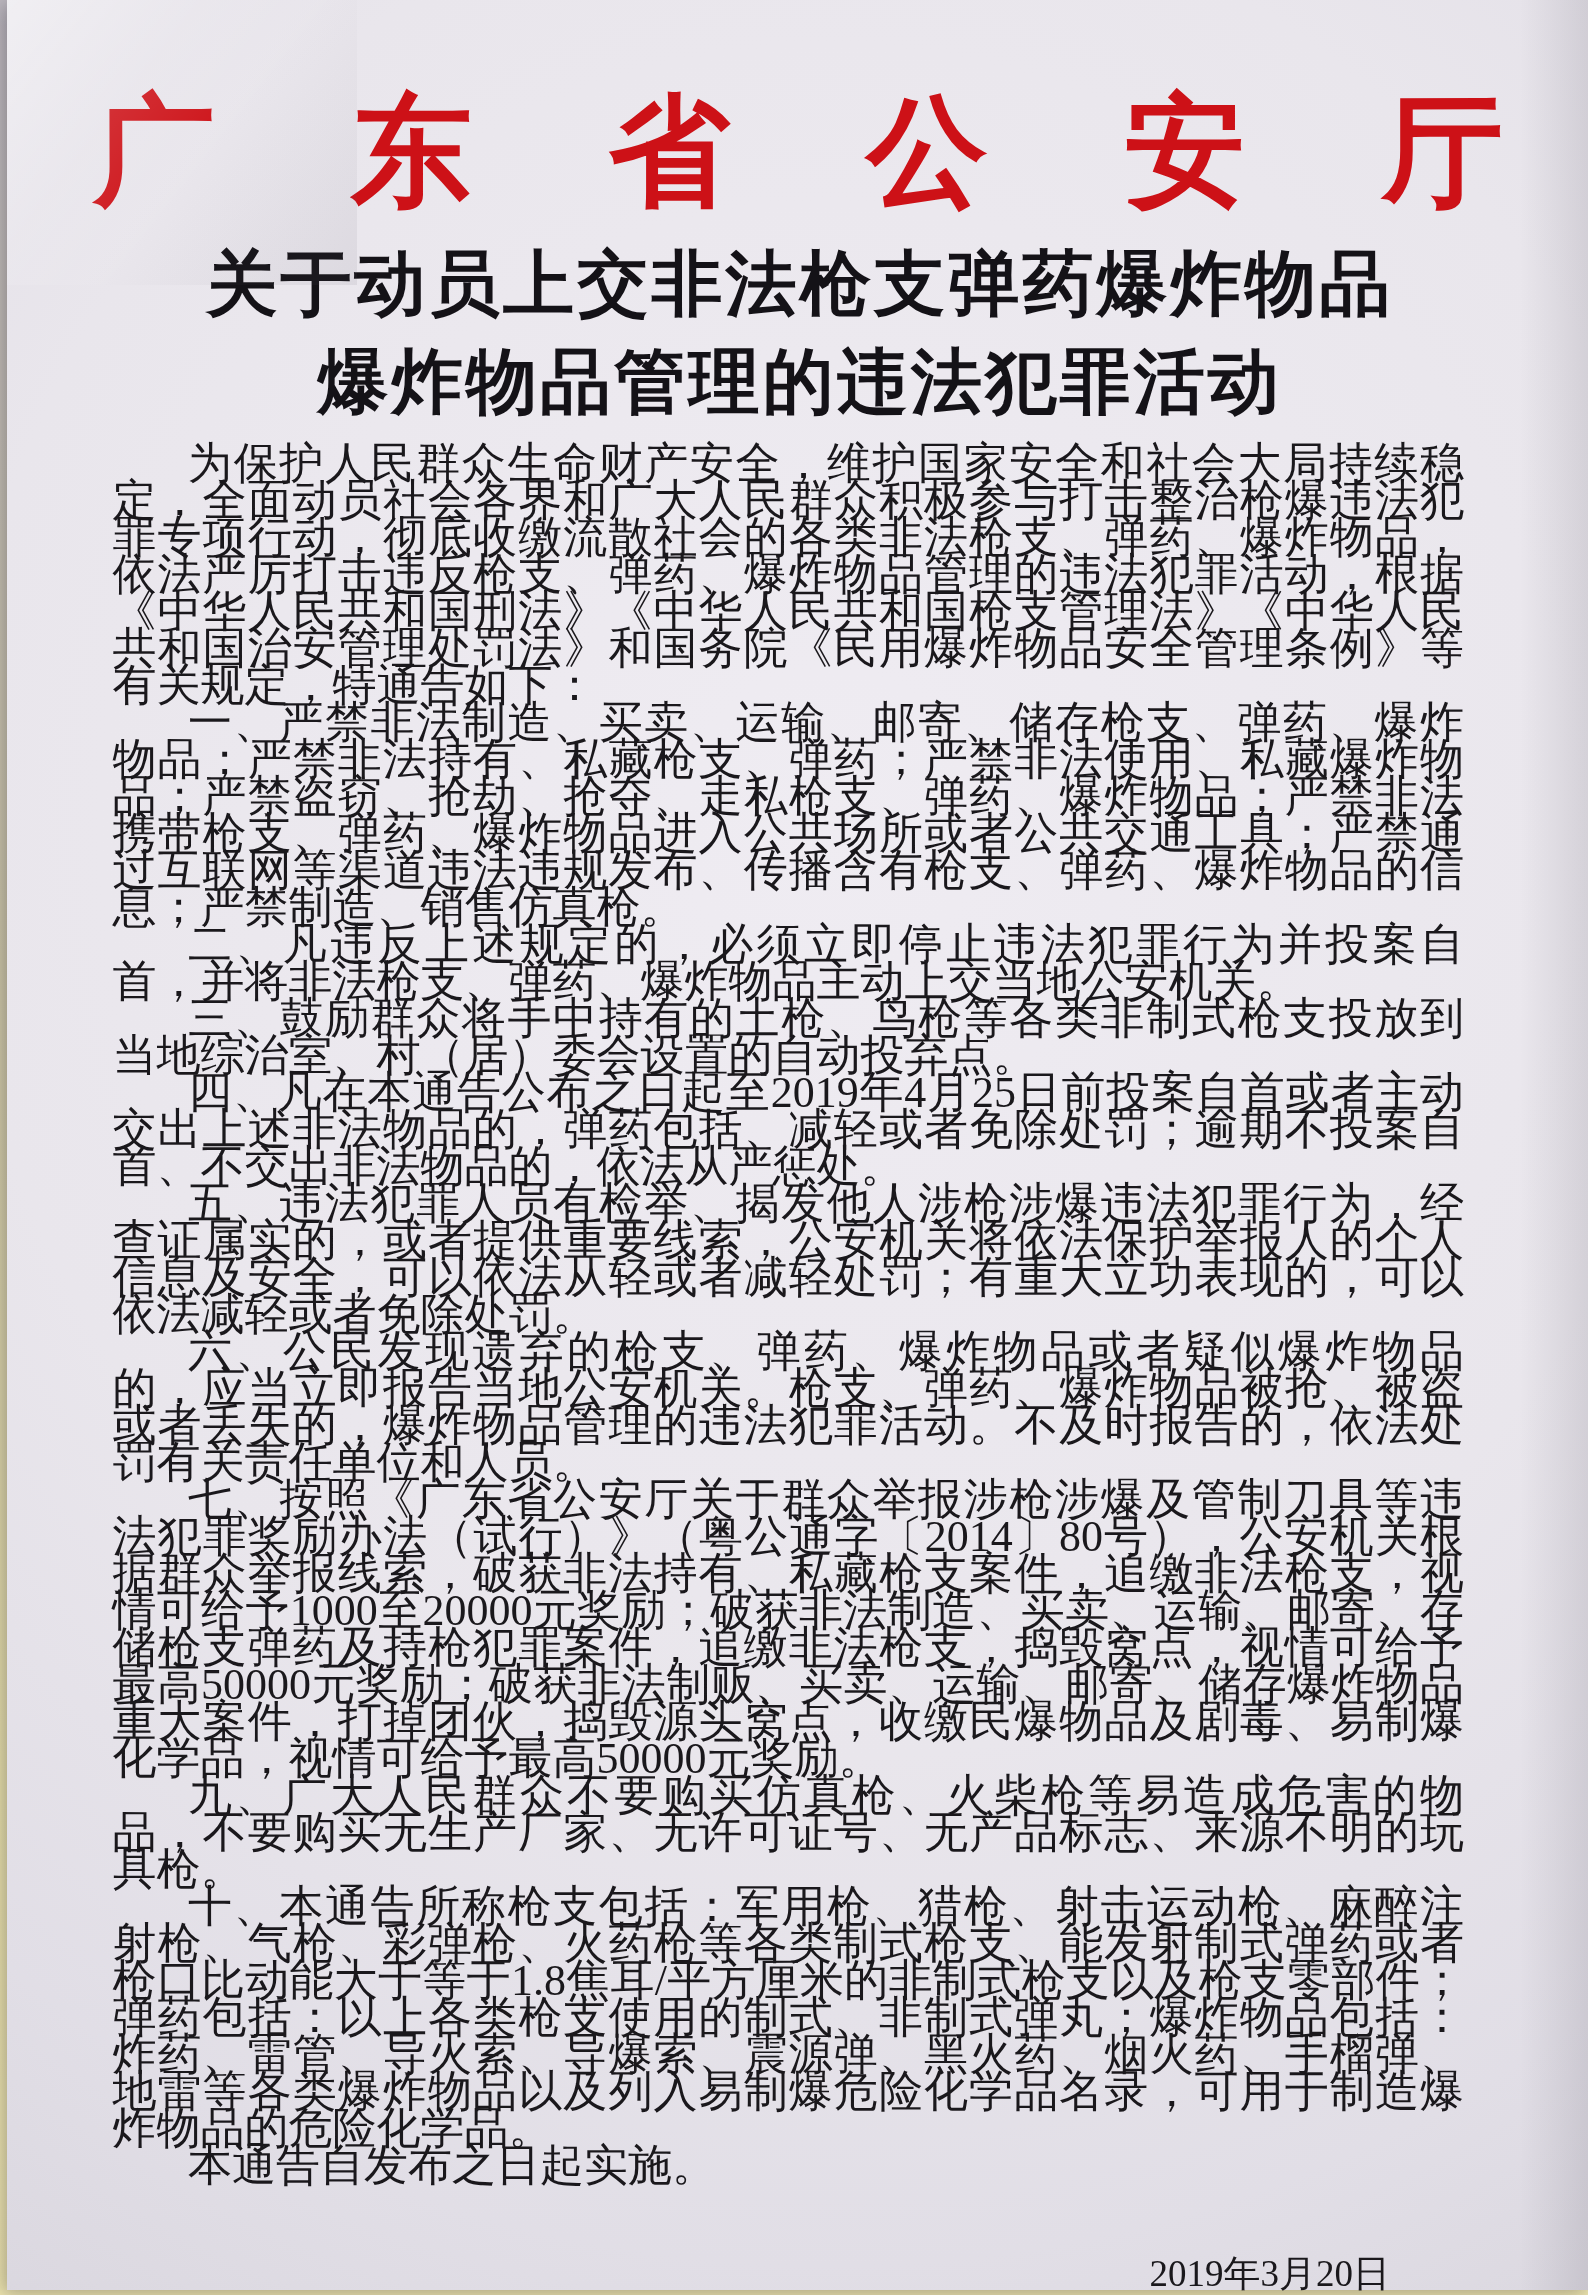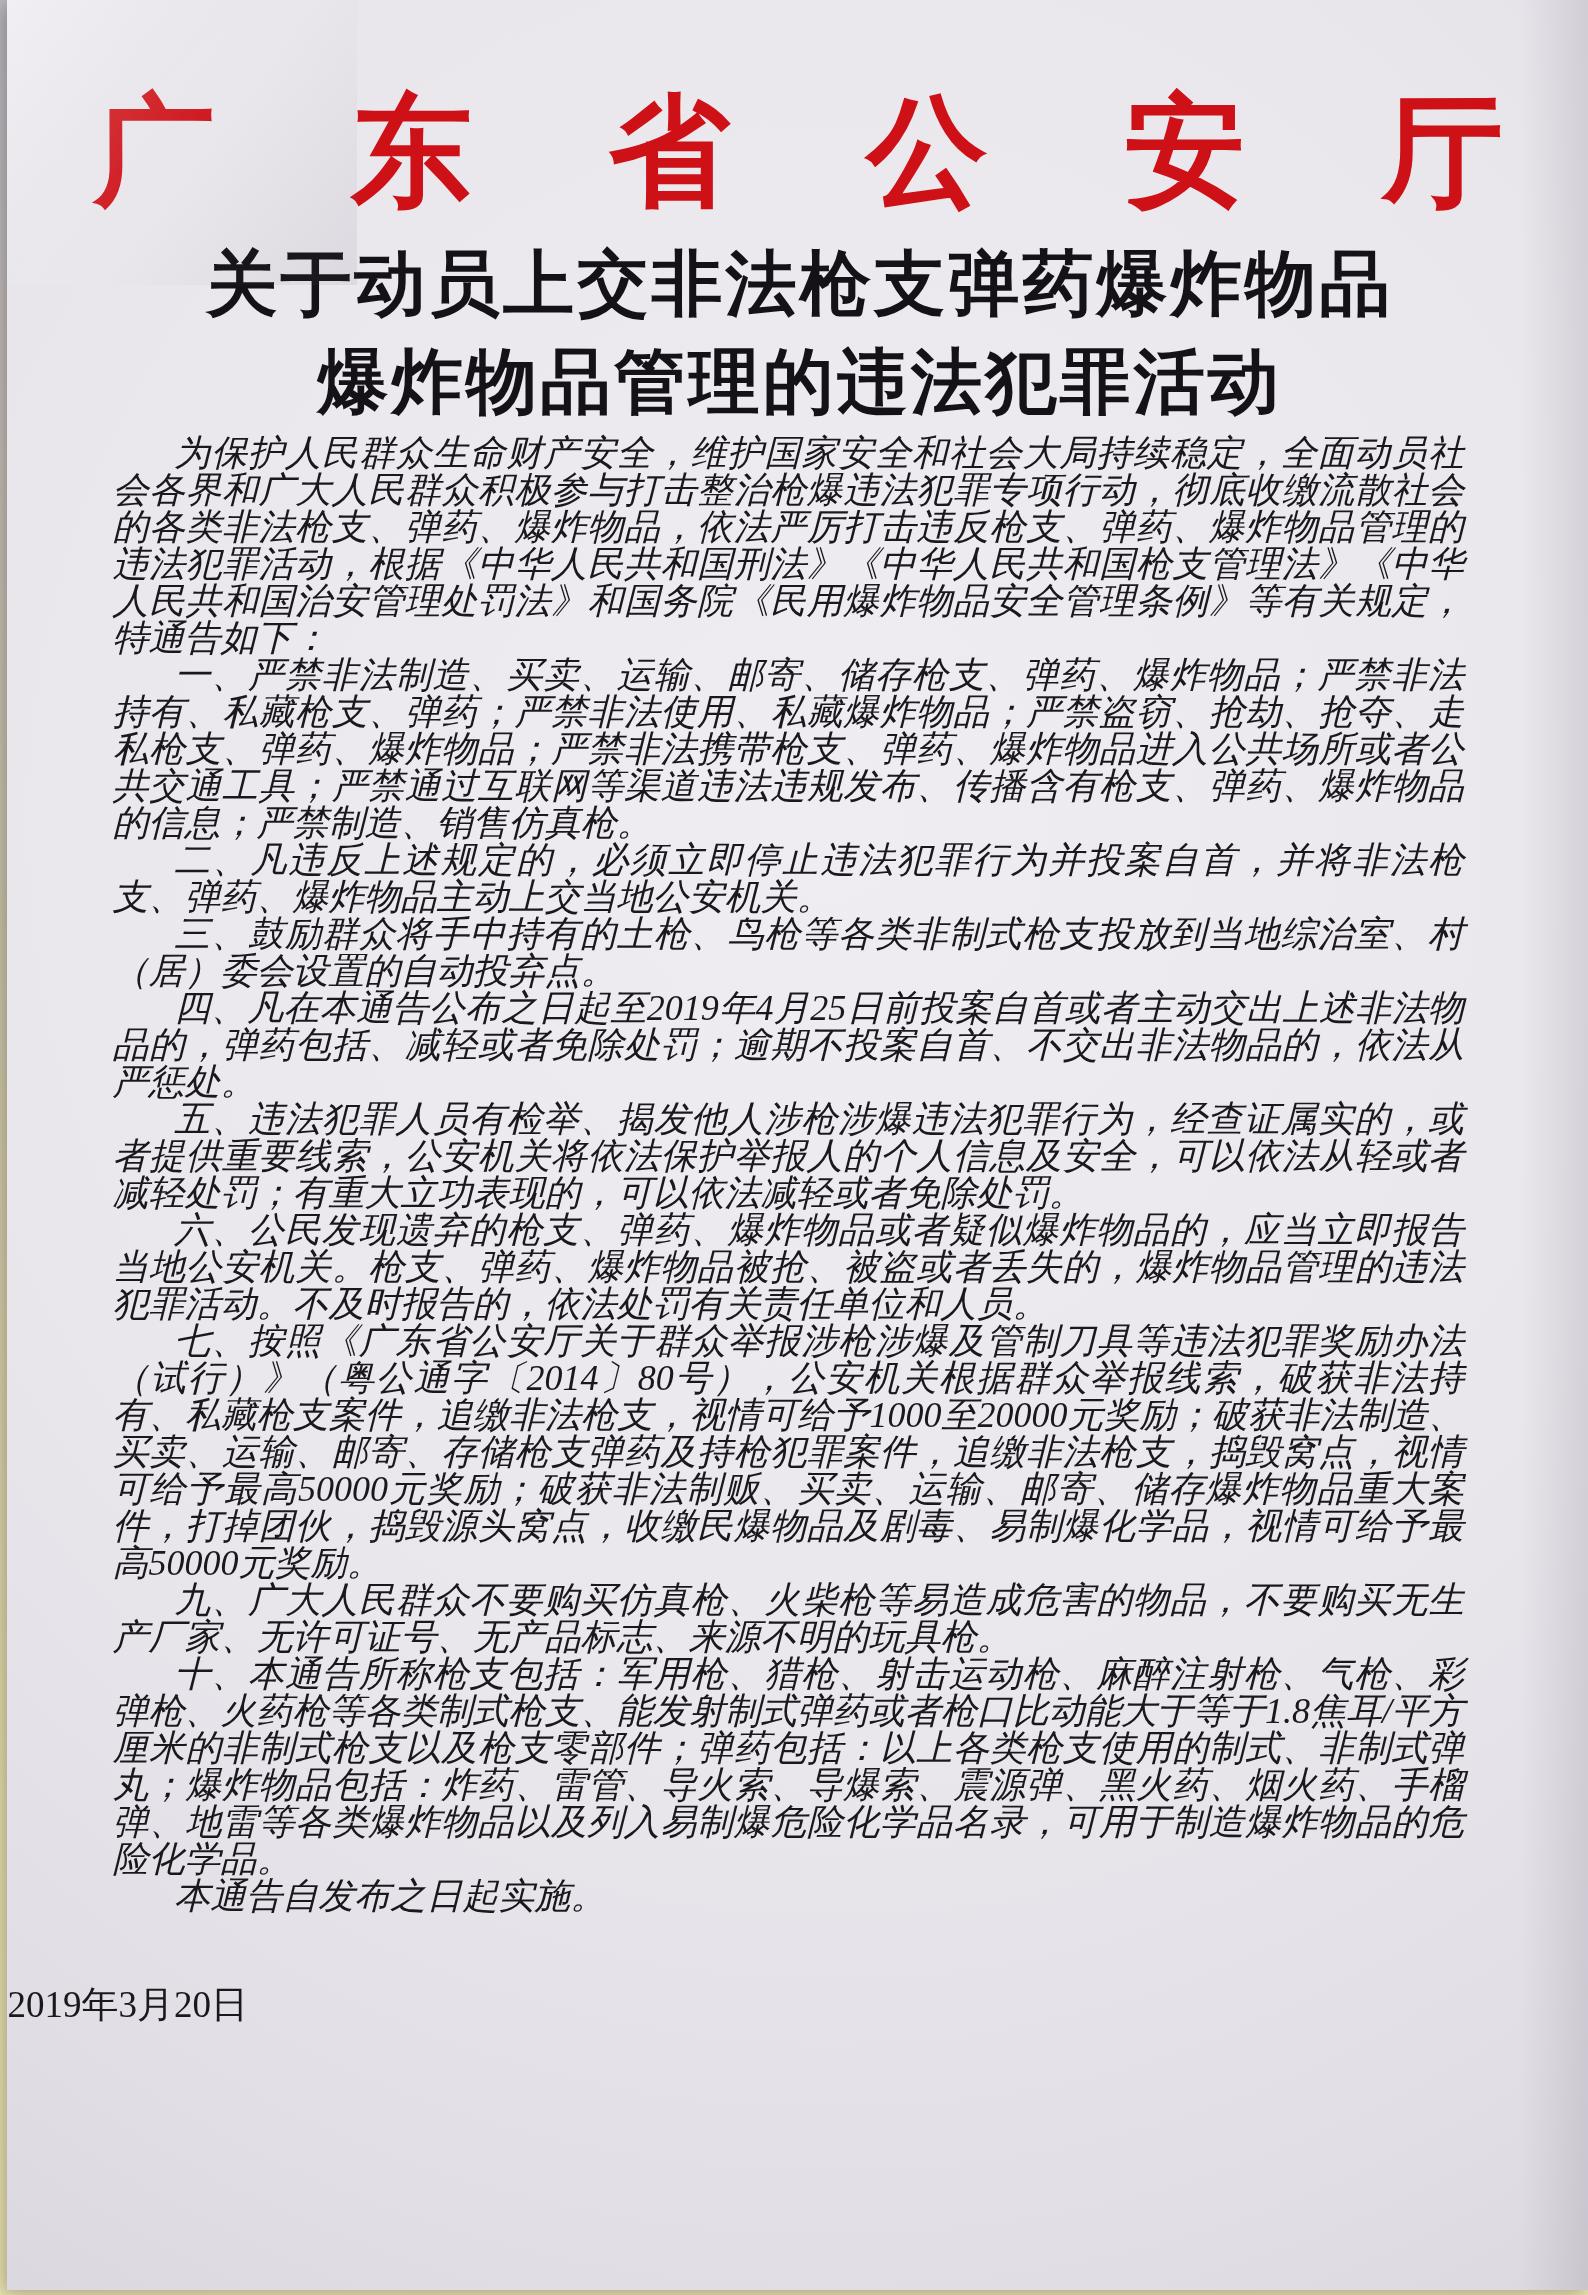--- a/index.html
+++ b/index.html
@@ -61,37 +61,36 @@
     font-weight: 700;
   }
   .title-line {
     font-size: 71px;
     line-height: 98px;
     letter-spacing: 3.2px;
     padding-left: 3.2px; 
     white-space: nowrap;
   }
   .body-text {
-    margin: 4px 125px 0 105px;
+    margin: 14px 125px 0 105px;
     font-family: "Liberation Serif", serif;
-    font-size: 36px;
+    font-size: 44px;
     line-height: 37px;
     color: #1a181c;
     text-align: justify;
-    font-style: italic;
   }
   .body-text p {
     margin: 0;
     padding: 0;
     text-indent: 1.72em;
   }
   .issue-date {
     margin-top: 69px;
     padding-right: 199px;
-    text-align: left;
+    text-align: right;
     font-family: "Liberation Serif", serif;
     font-size: 37px;
     line-height: 41px;
     color: #1a181c;
   }
 </style>
 </head>
 <body>
 
 <div class="photo">

